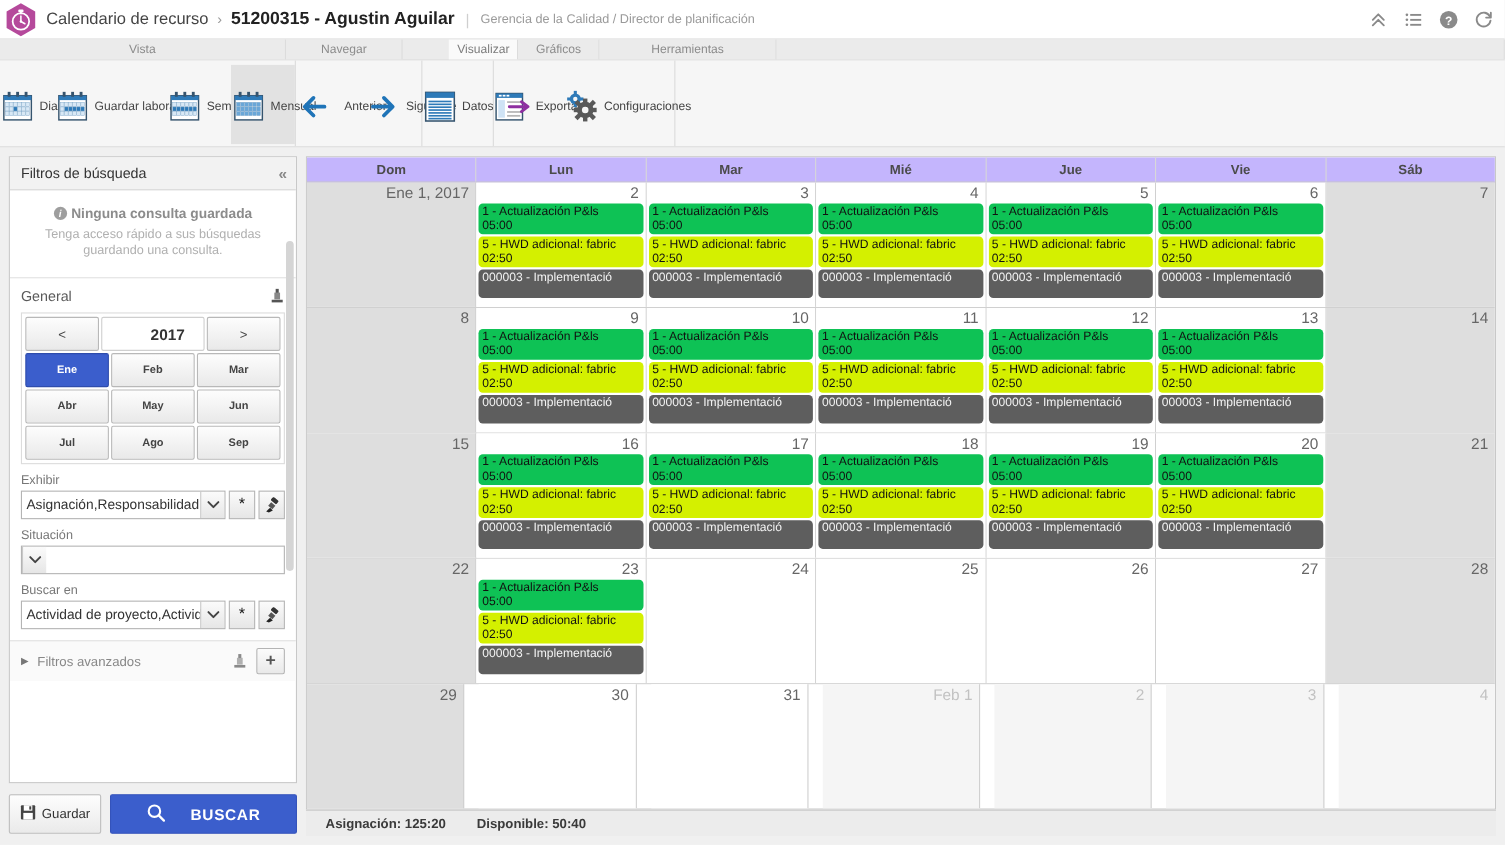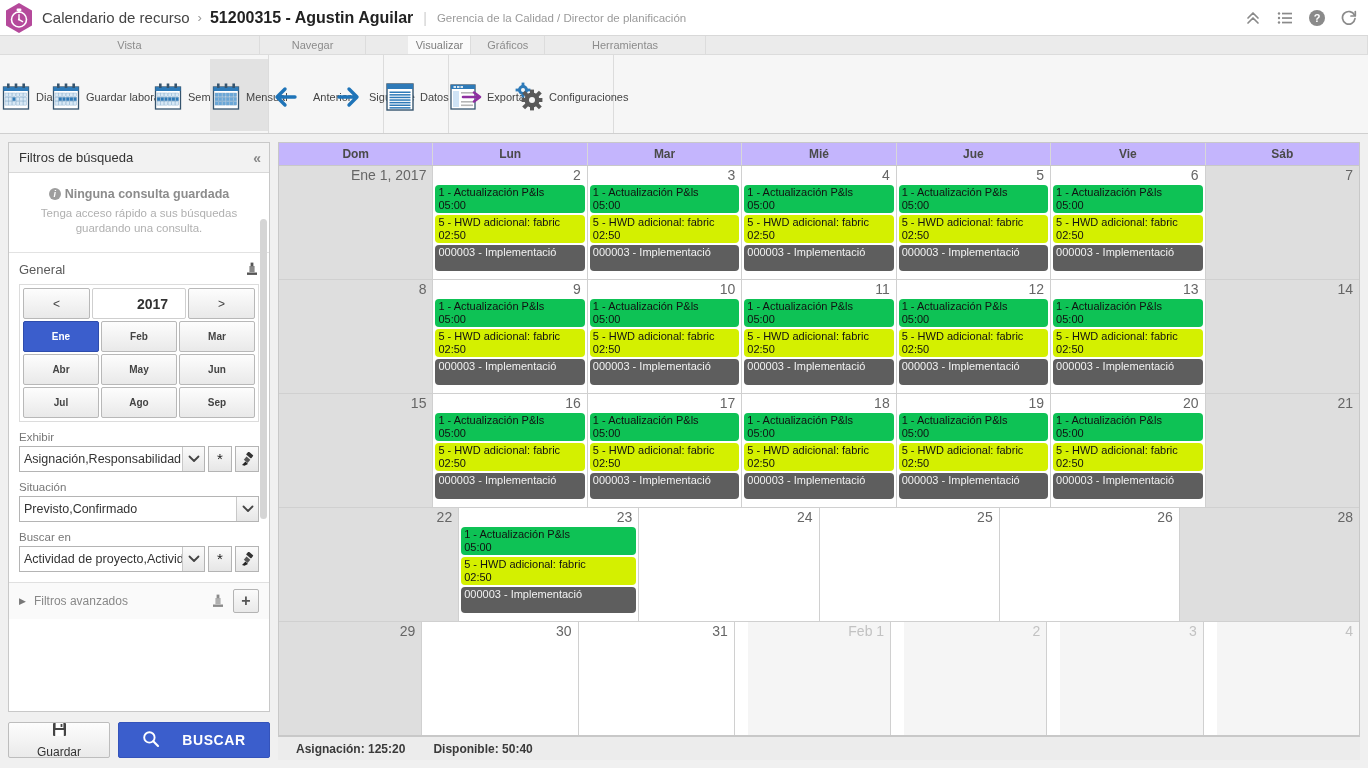--- a/index.html
+++ b/index.html
@@ -115,24 +115,24 @@
     width: 26px; height: 24px; border: 1px solid #b4b4b4; border-radius: 2px;
     background: linear-gradient(#fbfbfb, #e9e9e9);
     display: flex; align-items: center; justify-content: center; cursor: pointer;
     font-size: 16px; color: #555; font-weight: bold;
   }
 
   .sb-scroll { position: absolute; right: 2px; top: 46px; width: 7px; height: 300px; background: #d5d5d5; border-radius: 4px; }
 
   .sidebar-actions { display: flex; gap: 8px; padding: 10px 0 10px 0; }
   .btn-save {
-    width: 102px; height: 36px; border: 1px solid #bdbdbd; border-radius: 2px;
+    width: 84px; height: 36px; border: 1px solid #bdbdbd; border-radius: 2px;
     background: linear-gradient(#fdfdfd, #eaeaea);
     display: flex; align-items: center; justify-content: center; gap: 5px;
-    font-size: 12px; color: #333; cursor: pointer; flex-direction: column;
+    font-size: 12px; color: #333; cursor: pointer;
   }
   .btn-search {
     flex: 1; height: 36px; background: #3b5ecc; border: 1px solid #3453bb; border-radius: 2px;
     display: flex; align-items: center; justify-content: center; gap: 22px;
     color: #fff; font-size: 14px; font-weight: bold; letter-spacing: .6px; cursor: pointer;
   }
 
   
   .calwrap { flex: 1; padding: 8px 8px 8px 0; display: flex; flex-direction: column; overflow: hidden; }
   .calendar { flex: 1; display: flex; flex-direction: column; border: 1px solid #c8c8c8; background: #fff; overflow: hidden; }
@@ -514,21 +514,20 @@
                     <path d="M2 13 L5.5 9.5 L8 12 L4.5 13.8 Z" fill="#222"></path>
                     <rect x="4.6" y="5.6" width="5" height="4.2" transform="rotate(40 7 7.7)" fill="#555"></rect>
                   </svg>
                 </div>
               </div>
             </div>
             <div class="fld">
               <div class="fld-lbl">Situación</div>
               <div class="fld-row">
                 <div class="sel-wrap">
-                  <div class="sel-val">Previsto,Confirmado</div>
                   <div class="sel-arrow">
                     <svg width="12" height="8" viewBox="0 0 12 8">
                       <path d="M1.5 1.5 L6 6 L10.5 1.5" stroke="#444" stroke-width="1.8" fill="none" stroke-linecap="round" stroke-linejoin="round"></path>
                     </svg>
                   </div>
                 </div>
               </div>
             </div>
             <div class="fld">
               <div class="fld-lbl">Buscar en</div>
@@ -766,20 +765,23 @@
             </div>
             <div class="daycell">
               <div class="dnum">24</div>
             </div>
             <div class="daycell">
               <div class="dnum">25</div>
             </div>
             <div class="daycell">
               <div class="dnum">26</div>
             </div>
+            <div class="daycell">
+              <div class="dnum">27</div>
+            </div>
             <div class="daycell weekend">
               <div class="dnum">28</div>
             </div>
           </div>
           <div class="wkrow">
             <div class="daycell weekend">
               <div class="dnum">29</div>
             </div>
             <div class="daycell">
               <div class="dnum">30</div>

